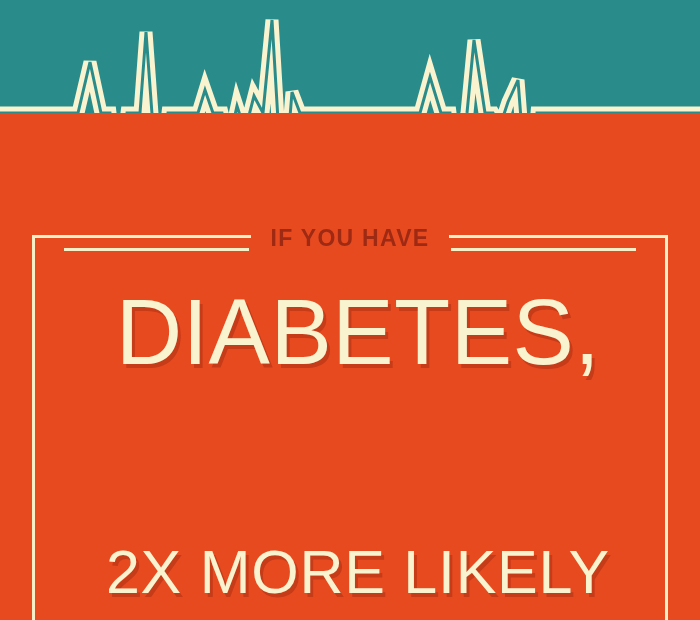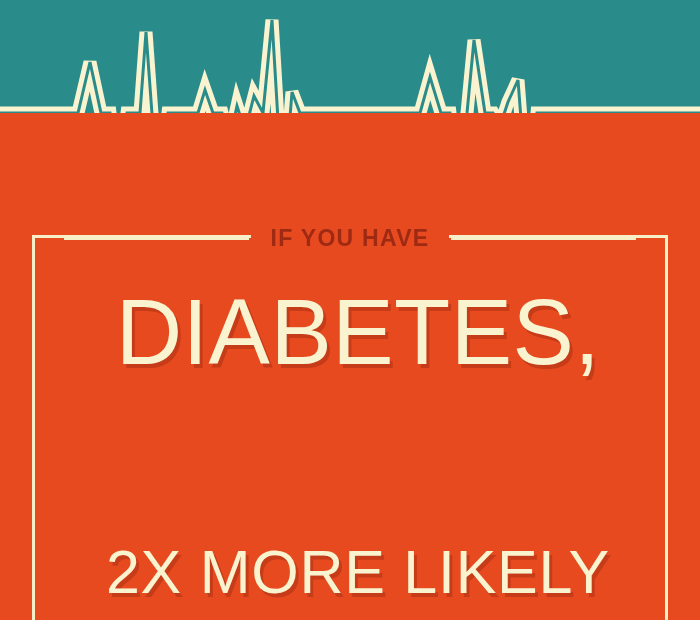--- a/index.html
+++ b/index.html
@@ -55,21 +55,21 @@
     box-sizing: border-box;
   }
 
   
   .eyebrow {
     position: absolute;
     left: 32px;
     width: 636px;
     height: 26px;
     display: flex;
-    align-items: center;
+    align-items: flex-end;
     justify-content: center;
     gap: 2px;
   }
   .eyebrow.row-top { top: 112px; }
   .eyebrow.row-mid { top: 273px; }
 
   .rule {
     height: 3px;
     background: #f6efc8;
     flex: 0 0 auto;

